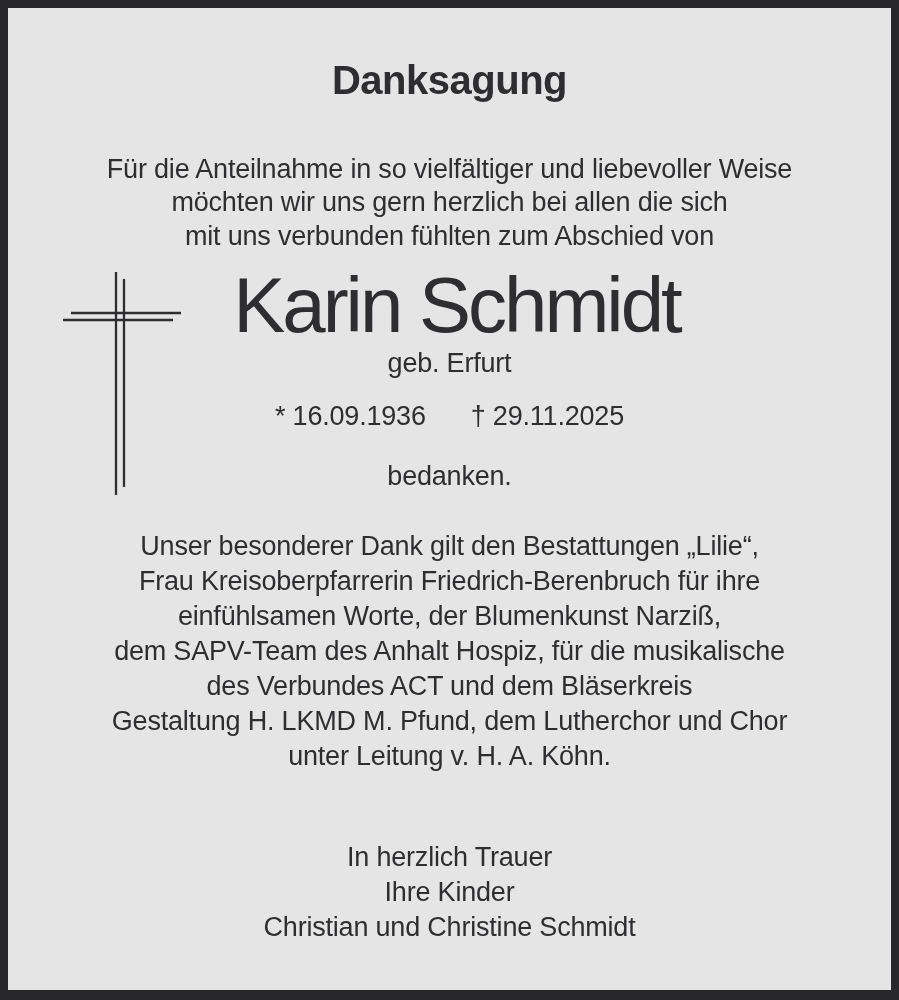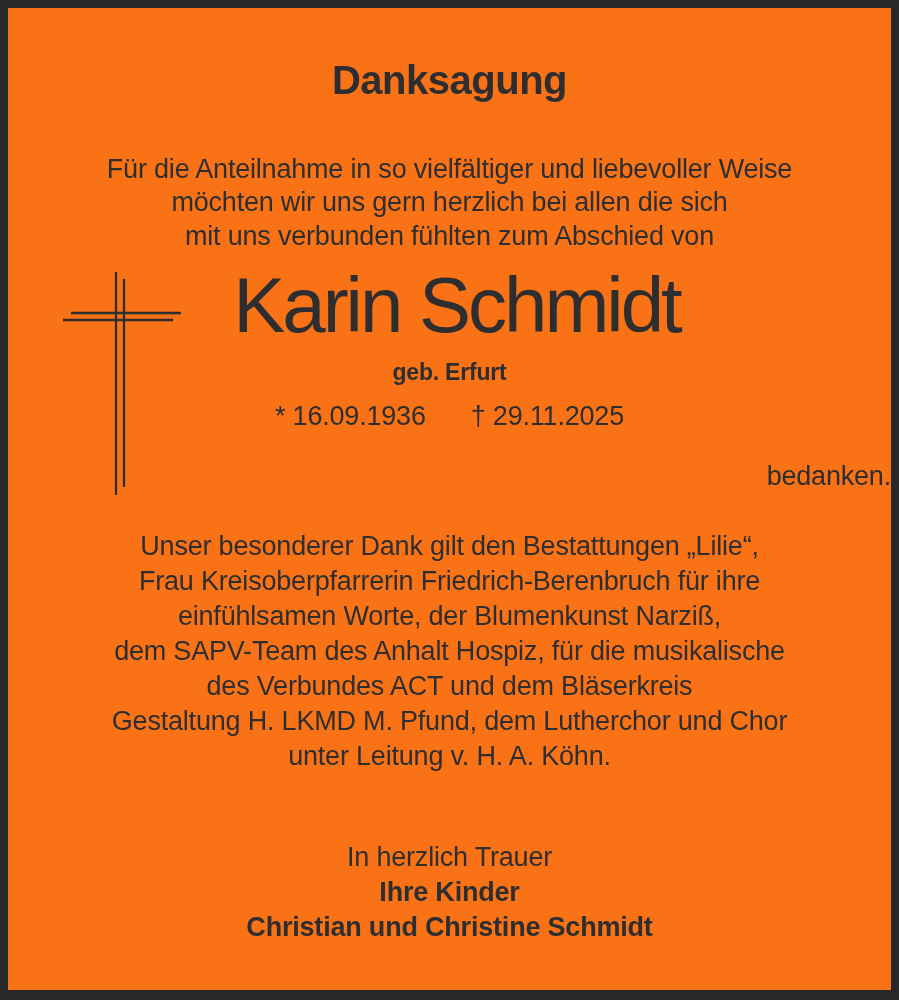--- a/index.html
+++ b/index.html
@@ -5,21 +5,21 @@
   html, body {
     margin: 0;
     padding: 0;
     background: #ffffff;
   }
   .card {
     position: relative;
     width: 899px;
     height: 1000px;
     box-sizing: border-box;
-    background: #f97316;
+    background: #e5e5e5;
     border: 8px solid #28282a;
     border-bottom-width: 10px;
     font-family: "Liberation Sans", "DejaVu Sans", sans-serif;
     color: #2e2e30;
     overflow: hidden;
   }
   .abs {
     position: absolute;
     left: 0;
     right: 0;
@@ -46,54 +46,53 @@
   }
   .name {
     top: 258px;
     font-size: 78px;
     line-height: 78px;
     font-weight: 400;
     letter-spacing: -3px;
     padding-left: 14px;
   }
   .maiden {
-    top: 351px;
-    font-size: 23px;
+    top: 342px;
+    font-size: 27px;
     line-height: 27px;
-    font-weight: bold;
+    font-weight: normal;
     letter-spacing: -0.2px;
   }
   .dates {
     top: 395px;
     font-size: 27px;
     line-height: 27px;
     letter-spacing: -0.2px;
     text-align: center;
   }
   .dates .birth { margin-right: 45px; }
   .bedanken {
     top: 455px;
     font-size: 27px;
     line-height: 27px;
     letter-spacing: -0.2px;
-    text-align: right;
   }
   .thanks {
     top: 521px;
     font-size: 27px;
     line-height: 35px;
     letter-spacing: -0.2px;
   }
   .closing {
     top: 832px;
     font-size: 27px;
     line-height: 35px;
     letter-spacing: -0.2px;
   }
-  .closing .bold { font-weight: bold; }
+  .closing .bold { font-weight: normal; }
 </style>
 </head>
 <body>
 
 <div class="card">
 
   <div class="abs title">Danksagung</div>
 
   <div class="abs intro">
     <div>Für die Anteilnahme in so vielfältiger und liebevoller Weise</div>

